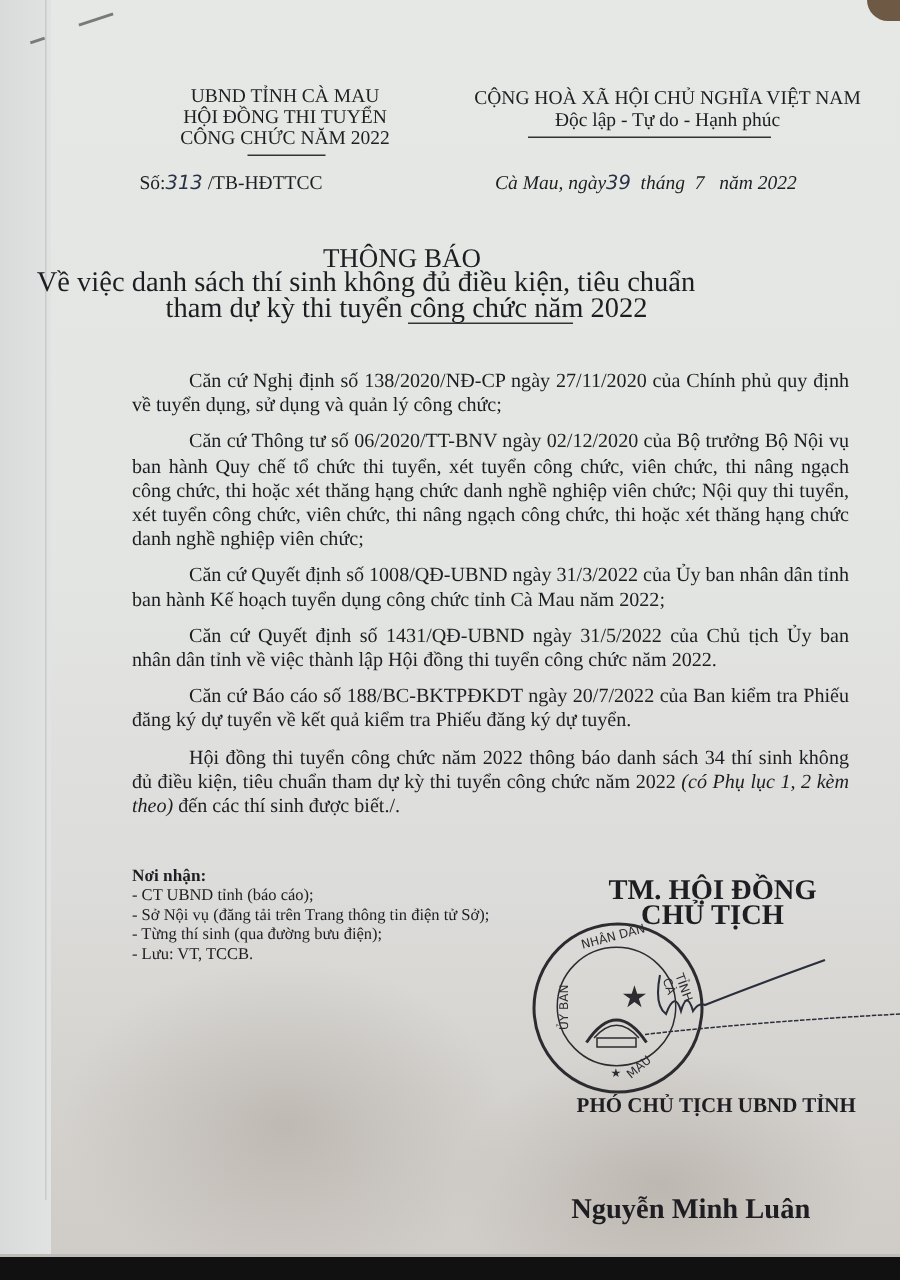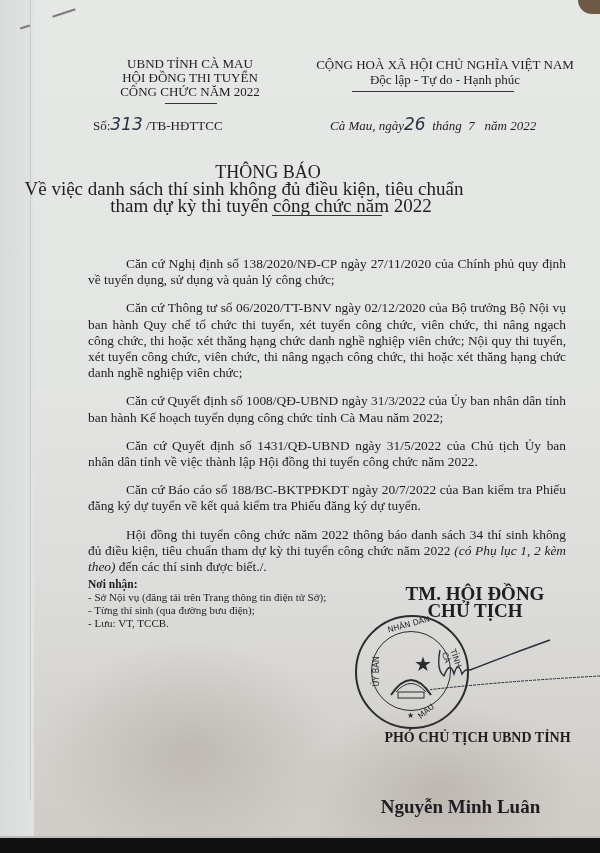--- a/index.html
+++ b/index.html
@@ -39,28 +39,28 @@
 
     .abs { position: absolute; white-space: nowrap; }
     .center { text-align: center; }
     .bold { font-weight: normal; }
     .italic { font-style: italic; }
 
     .hdr-left { left: 100px; top: 57px; width: 180px; font-size: 13px; line-height: 14px; text-align: center; }
     .hdr-right { left: 295px; top: 57px; width: 300px; font-size: 13px; line-height: 15px; text-align: center; }
     .underline-bar { position: absolute; height: 1px; background: #333; }
     .doc-num { left: 93px; top: 114px; font-size: 13px; }
-    .handwritten { font-family: "DejaVu Sans", sans-serif; font-style: italic; font-size: 17px; color: #2a3145; }
+    .handwritten { font-family: "DejaVu Sans", sans-serif; font-style: italic; font-size: 13px; color: #2a3145; }
     .date-line { left: 330px; top: 114px; font-size: 13px; font-style: italic; }
 
     .title { left: 0; width: 536px; font-size: 18px; }
     .subtitle { left: 0; width: 488px; font-size: 19px; line-height: 17px; }
 
     .body-text { left: 88px; width: 478px; font-size: 13.4px; line-height: 16.2px; white-space: normal; text-align: justify; }
-    .body-text p { margin: 12px 0 8px 0; text-indent: 38px; }
+    .body-text p { margin: 2px 0 8px 0; text-indent: 38px; }
 
     .recipients { left: 88px; top: 578px; font-size: 11px; line-height: 13px; }
     .recipients .label { font-weight: bold; font-size: 11.5px; }
 
     .sign-block { left: 380px; width: 190px; font-size: 19px; font-weight: bold; text-align: center; }
 
     .seal {
       position: absolute; left: 355px; top: 615px; width: 110px; height: 110px;
       border: 2px solid #2b2b30; border-radius: 50%;
     }
@@ -96,21 +96,21 @@
     <span>Số:</span><span class="handwritten">313</span>&nbsp;<span>/TB-HĐTTCC</span>
   </div>
 
   <div class="abs hdr-right">
     <div class="bold">CỘNG HOÀ XÃ HỘI CHỦ NGHĨA VIỆT NAM</div>
     <div class="bold">Độc lập - Tự do - Hạnh phúc</div>
   </div>
   <div class="underline-bar" style="left:352px; top:91px; width:162px;"></div>
 
   <div class="abs date-line">
-    <span>Cà Mau, ngày</span><span class="handwritten">26</span>&nbsp;
+    <span>Cà Mau, ngày</span><span class="handwritten">39</span>&nbsp;
     <span>tháng</span>&nbsp;
     <span>7</span>&nbsp;&nbsp;
     <span>năm 2022</span>
   </div>
 
   <div class="abs title center bold" style="top:162px;">THÔNG BÁO</div>
   <div class="abs subtitle center bold" style="top:180px;">Về việc danh sách thí sinh không đủ điều kiện, tiêu chuẩn</div>
   <div class="abs subtitle center bold" style="top:197px;padding-left:27px;">tham dự kỳ thi tuyển công chức năm 2022</div>
   <div class="underline-bar" style="left:272px; top:215px; width:110px;"></div>
 
@@ -118,20 +118,21 @@
     <p>Căn cứ Nghị định số 138/2020/NĐ-CP ngày 27/11/2020 của Chính phủ quy định về tuyển dụng, sử dụng và quản lý công chức;</p>
     <p>Căn cứ Thông tư số 06/2020/TT-BNV ngày 02/12/2020 của Bộ trưởng Bộ Nội vụ ban hành Quy chế tổ chức thi tuyển, xét tuyển công chức, viên chức, thi nâng ngạch công chức, thi hoặc xét thăng hạng chức danh nghề nghiệp viên chức; Nội quy thi tuyển, xét tuyển công chức, viên chức, thi nâng ngạch công chức, thi hoặc xét thăng hạng chức danh nghề nghiệp viên chức;</p>
     <p>Căn cứ Quyết định số 1008/QĐ-UBND ngày 31/3/2022 của Ủy ban nhân dân tỉnh ban hành Kế hoạch tuyển dụng công chức tỉnh Cà Mau năm 2022;</p>
     <p>Căn cứ Quyết định số 1431/QĐ-UBND ngày 31/5/2022 của Chủ tịch Ủy ban nhân dân tỉnh về việc thành lập Hội đồng thi tuyển công chức năm 2022.</p>
     <p>Căn cứ Báo cáo số 188/BC-BKTPĐKDT ngày 20/7/2022 của Ban kiểm tra Phiếu đăng ký dự tuyển về kết quả kiểm tra Phiếu đăng ký dự tuyển.</p>
     <p><span>Hội đồng thi tuyển công chức năm 2022 thông báo danh sách 34 thí sinh không đủ điều kiện, tiêu chuẩn tham dự kỳ thi tuyển công chức năm 2022 </span><span class="italic">(có Phụ lục 1, 2 kèm theo)</span><span> đến các thí sinh được biết./.</span></p>
   </div>
 
   <div class="abs recipients">
     <div class="label">Nơi nhận:</div>
+    <div>- CT UBND tỉnh (báo cáo);</div>
     <div>- Sở Nội vụ (đăng tải trên Trang thông tin điện tử Sở);</div>
     <div>- Từng thí sinh (qua đường bưu điện);</div>
     <div>- Lưu: VT, TCCB.</div>
   </div>
 
   <div class="abs sign-block" style="top:583px;">TM. HỘI ĐỒNG</div>
   <div class="abs sign-block" style="top:600px;">CHỦ TỊCH</div>
 
   <div class="seal">
     <div class="seal-inner">

